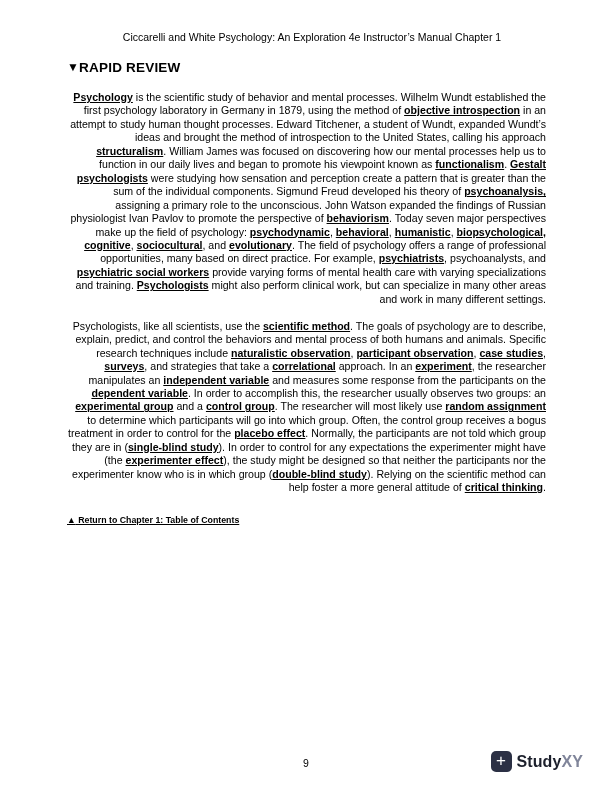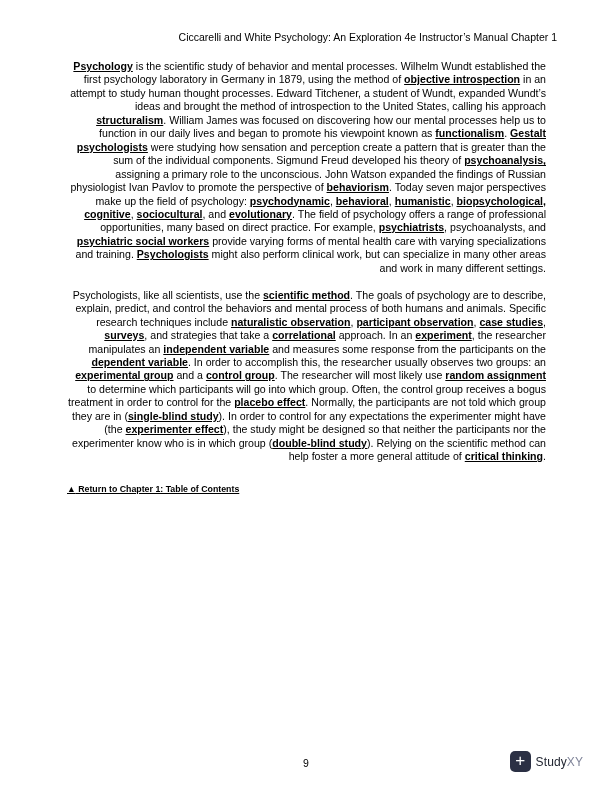--- a/index.html
+++ b/index.html
@@ -11,21 +11,21 @@
     font-family: "Liberation Sans", "DejaVu Sans", sans-serif;
     color: #000000;
     overflow: hidden;
     margin: 0 auto;
   }
   .header {
     position: absolute;
     top: 31px;
     left: 67px;
     right: 55px;
-    text-align: right;
+    text-align: center;
     font-size: 10.5px;
     line-height: 13px;
     color: #000;
   }
   .content {
     position: absolute;
     top: 60px;
     left: 67px;
     width: 479px;
   }
@@ -87,36 +87,37 @@
     border-radius: 5px;
   }
   .logo-box .plus {
     color: #ffffff;
     font-size: 17px;
     font-weight: 300;
     line-height: 17px;
     transform: translateY(-1px);
   }
   .logo-text {
-    font-size: 12px;
-    font-weight: 400;
+    font-size: 16px;
+    font-weight: 700;
     letter-spacing: 0.1px;
   }
   .logo-study { color: #1c202c; }
   .logo-xy { color: #80859a; }
 </style>
 </head>
 <body>
 
 <div class="page">
 
   <div class="header">Ciccarelli and White Psychology: An Exploration 4e Instructor’s Manual Chapter 1</div>
 
   <div class="content">
 
+    <h1 class="section-heading"><span class="tri">▼</span><span>RAPID REVIEW</span></h1>
 
     <p class="body-text"><span class="term">Psychology</span><span> is the scientific study of behavior and mental processes. Wilhelm Wundt established the first psychology laboratory in Germany in 1879, using the method of </span><span class="term">objective introspection</span><span> in an attempt to study human thought processes. Edward Titchener, a student of Wundt, expanded Wundt’s ideas and brought the method of introspection to the United States, calling his approach </span><span class="term">structuralism</span><span>. William James was focused on discovering how our mental processes help us to function in our daily lives and began to promote his viewpoint known as </span><span class="term">functionalism</span><span>. </span><span class="term">Gestalt psychologists</span><span> were studying how sensation and perception create a pattern that is greater than the sum of the individual components. Sigmund Freud developed his theory of </span><span class="term">psychoanalysis,</span><span> assigning a primary role to the unconscious. John Watson expanded the findings of Russian physiologist Ivan Pavlov to promote the perspective of </span><span class="term">behaviorism</span><span>. Today seven major perspectives make up the field of psychology: </span><span class="term">psychodynamic</span><span>, </span><span class="term">behavioral</span><span>, </span><span class="term">humanistic</span><span>, </span><span class="term">biopsychological,</span><span> </span><span class="term">cognitive</span><span>, </span><span class="term">sociocultural</span><span>, and </span><span class="term">evolutionary</span><span>. The field of psychology offers a range of professional opportunities, many based on direct practice. For example, </span><span class="term">psychiatrists</span><span>, psychoanalysts, and </span><span class="term">psychiatric social workers</span><span> provide varying forms of mental health care with varying specializations and training. </span><span class="term">Psychologists</span><span> might also perform clinical work, but can specialize in many other areas and work in many different settings.</span></p>
 
     <p class="body-text"><span>Psychologists, like all scientists, use the </span><span class="term">scientific method</span><span>. The goals of psychology are to describe, explain, predict, and control the behaviors and mental process of both humans and animals. Specific research techniques include </span><span class="term">naturalistic observation</span><span>, </span><span class="term">participant observation</span><span>, </span><span class="term">case studies</span><span>, </span><span class="term">surveys</span><span>, and strategies that take a </span><span class="term">correlational</span><span> approach. In an </span><span class="term">experiment</span><span>, the researcher manipulates an </span><span class="term">independent variable</span><span> and measures some response from the participants on the </span><span class="term">dependent variable</span><span>. In order to accomplish this, the researcher usually observes two groups: an </span><span class="term">experimental group</span><span> and a </span><span class="term">control group</span><span>. The researcher will most likely use </span><span class="term">random assignment</span><span> to determine which participants will go into which group. Often, the control group receives a bogus treatment in order to control for the </span><span class="term">placebo effect</span><span>. Normally, the participants are not told which group they are in (</span><span class="term">single-blind study</span><span>). In order to control for any expectations the experimenter might have (the </span><span class="term">experimenter effect</span><span>), the study might be designed so that neither the participants nor the experimenter know who is in which group (</span><span class="term">double-blind study</span><span>). Relying on the scientific method can help foster a more general attitude of </span><span class="term">critical thinking</span><span>.</span></p>
 
     <a class="return-link" href="#"><span>▲</span><span> Return to Chapter 1: Table of Contents</span></a>
 
   </div>
 
   <div class="page-number">9</div>

